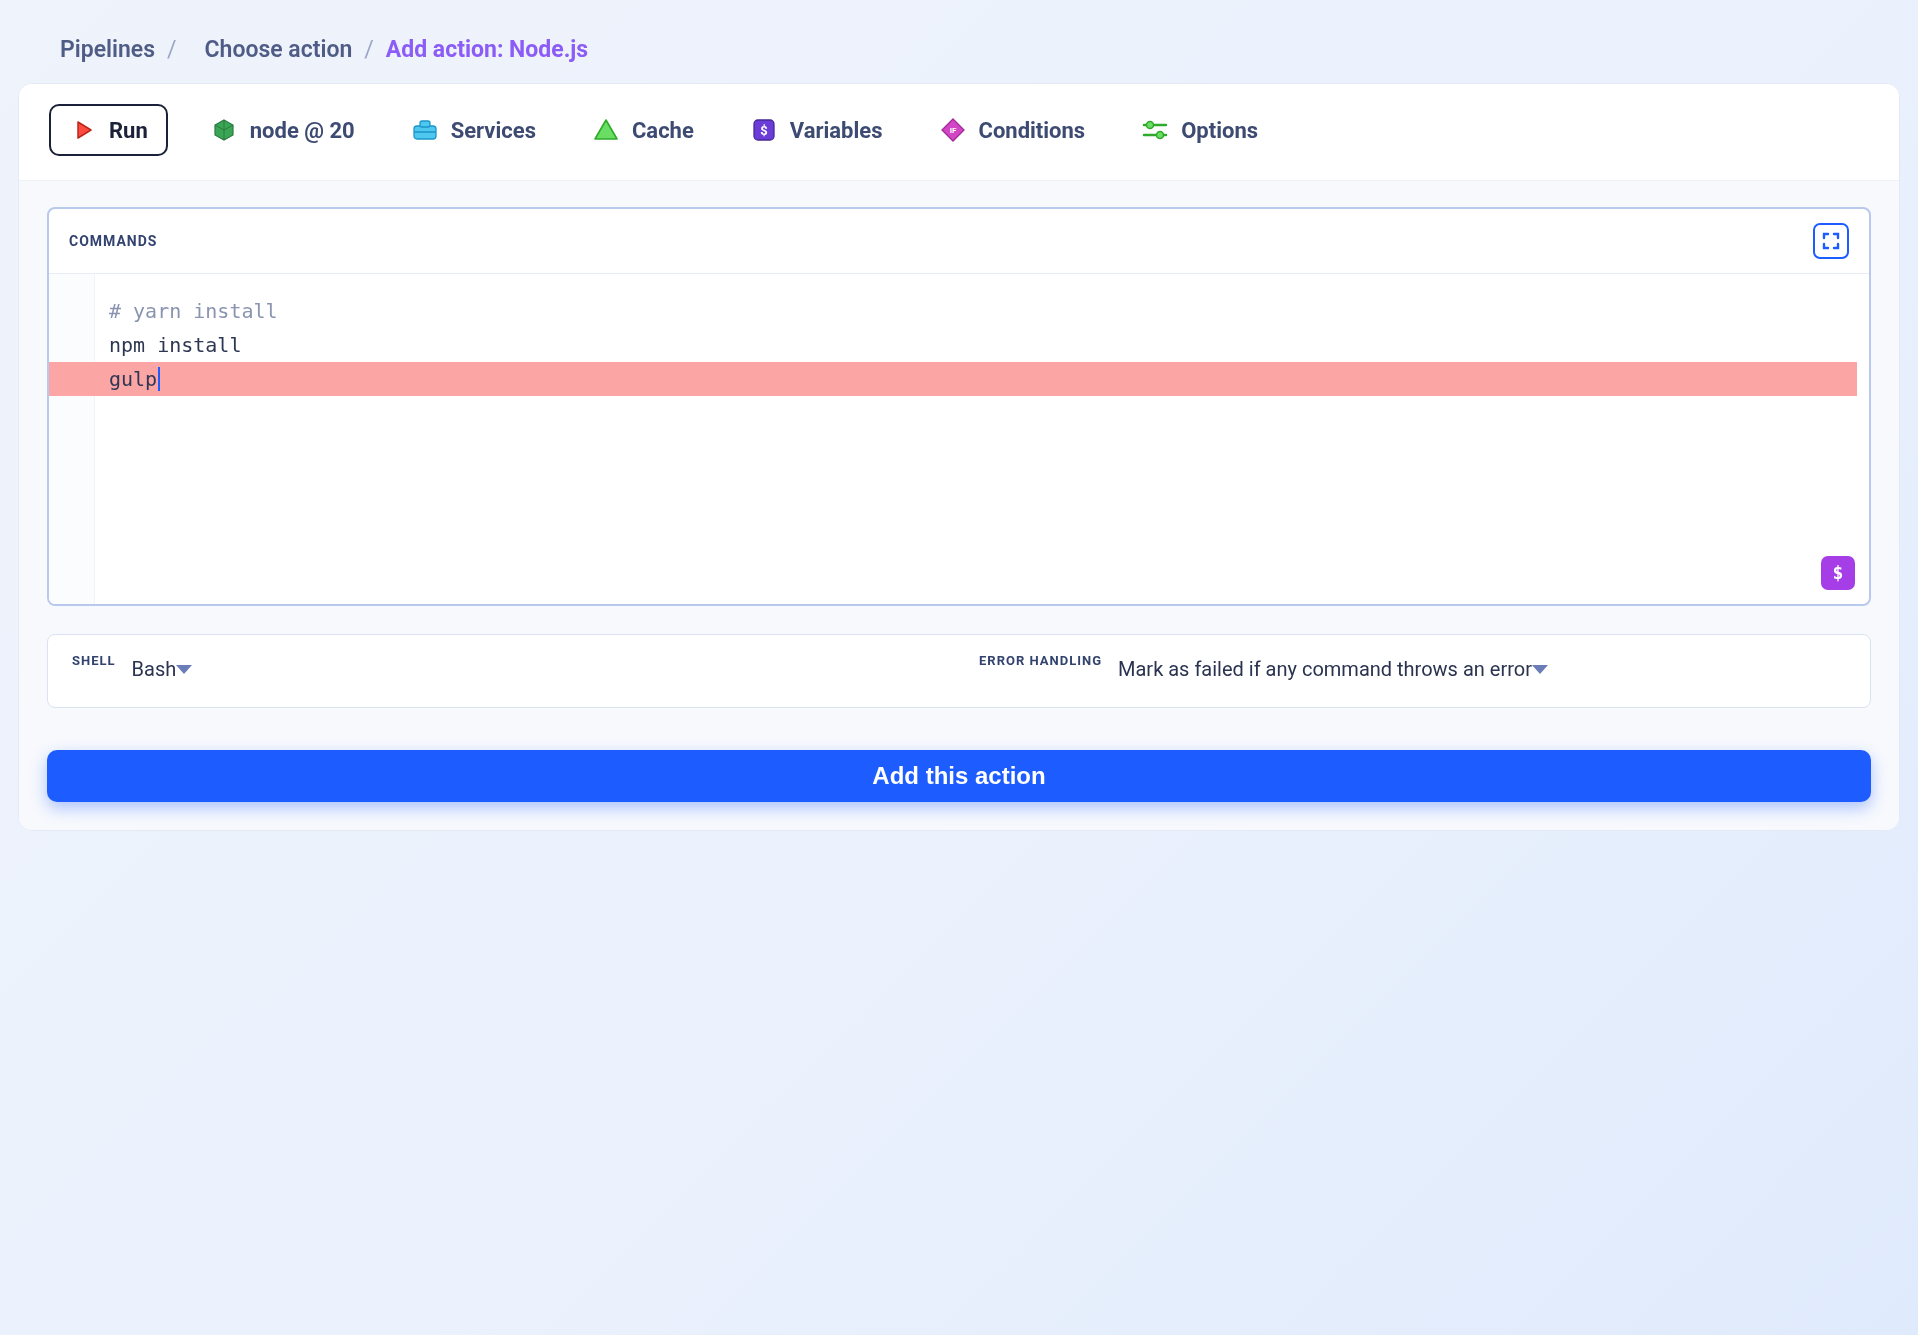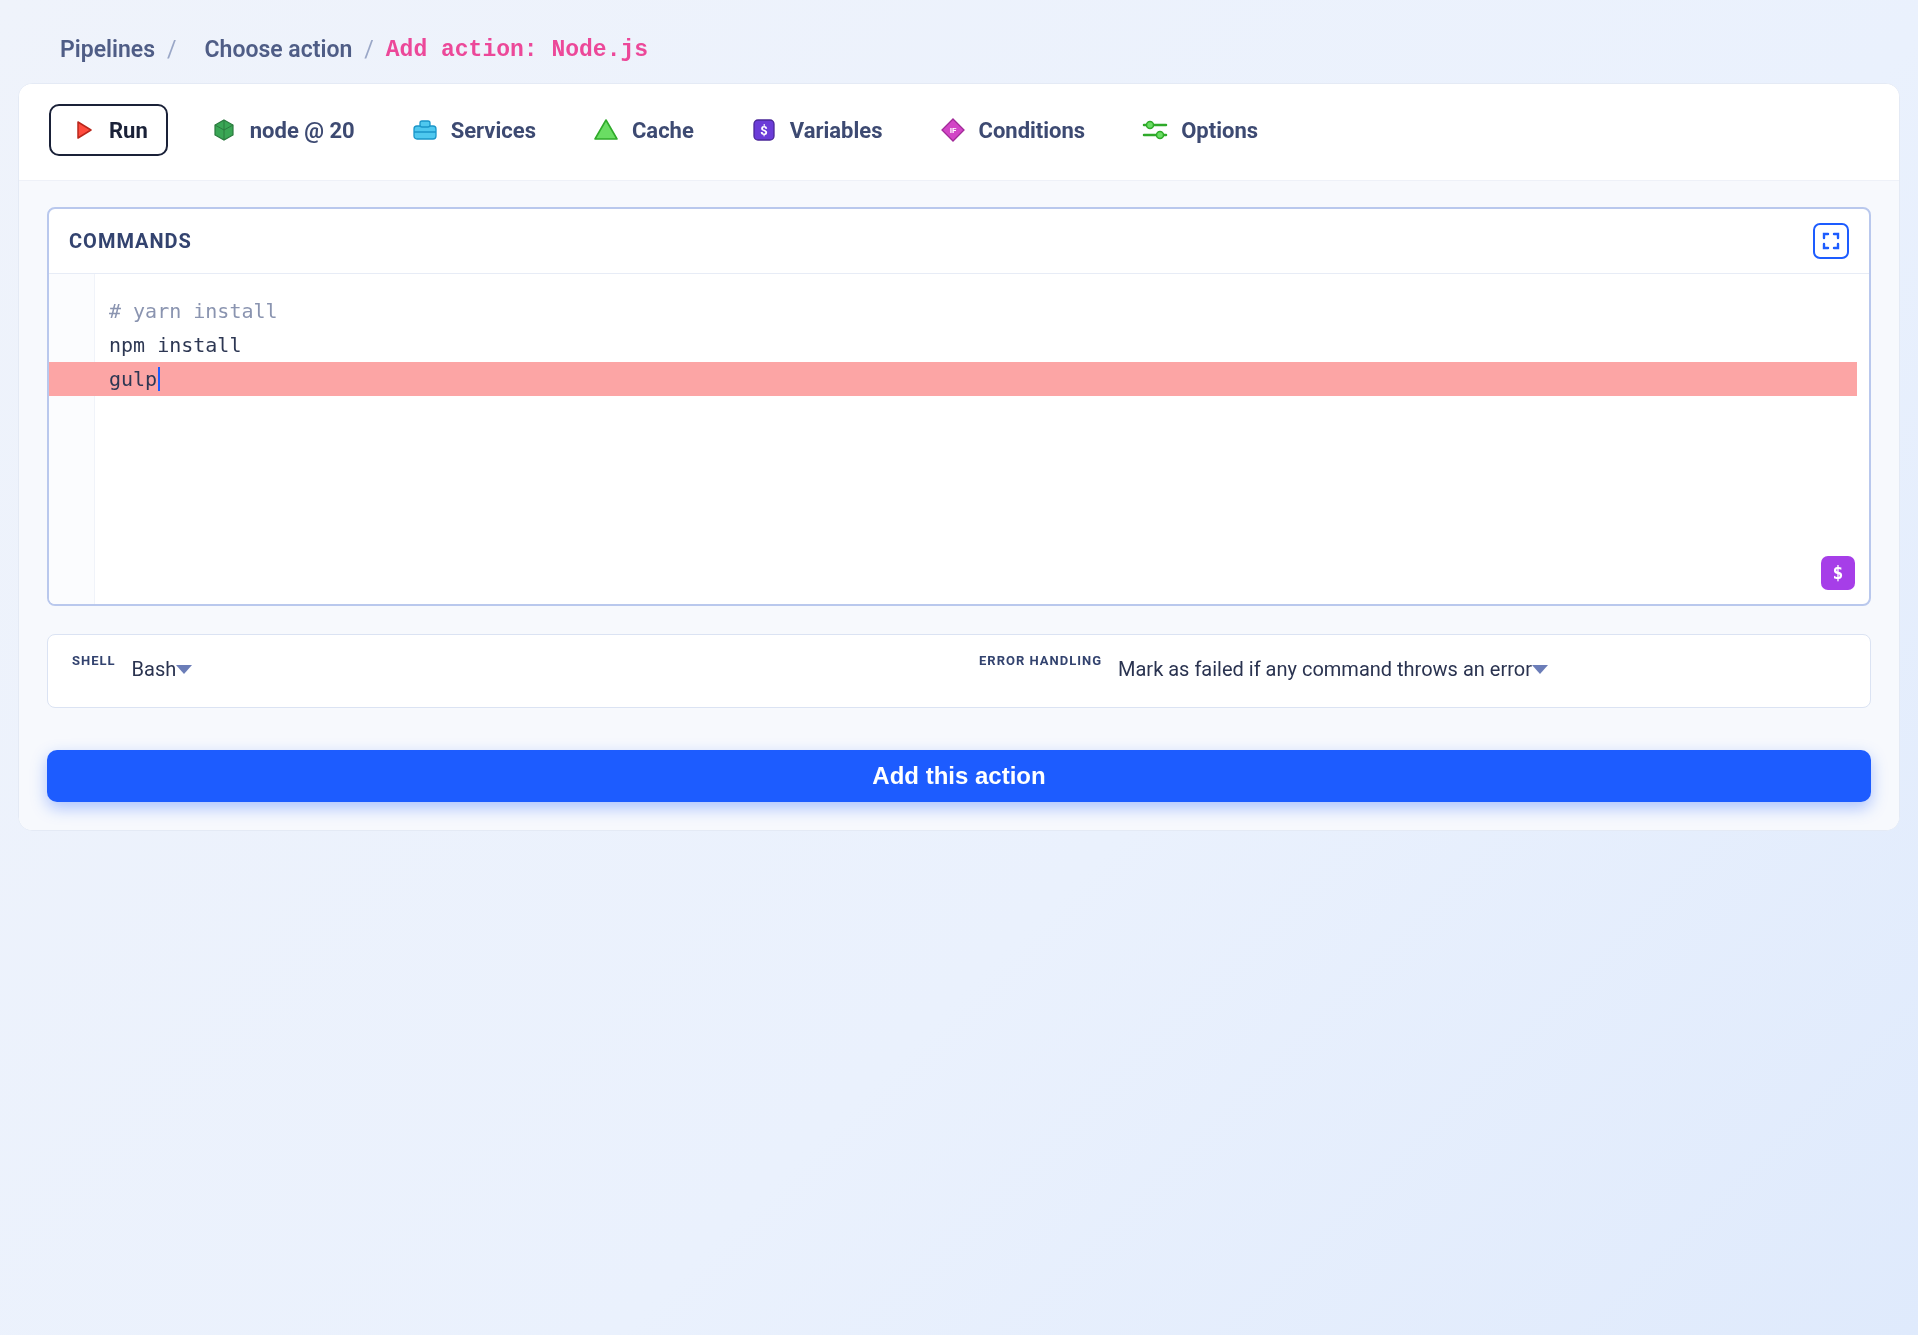--- a/index.html
+++ b/index.html
@@ -17,21 +17,21 @@
   .breadcrumb {
     display: flex;
     align-items: center;
     gap: 12px;
     padding: 18px 26px 20px 26px;
     font-size: 23px;
     font-weight: 600;
   }
   .breadcrumb .link { color: #4f5d86; cursor: pointer; margin-left: 16px; }
   .breadcrumb .sep { color: #9aa7c7; font-weight: 400; }
-  .breadcrumb .current { color: #ec4899; font-weight: 700; font-family: Liberation Mono, monospace; }
+  .breadcrumb .current { color: #8b5cf6; font-weight: 700; }
   .card {
     background: #ffffff;
     border: 1px solid #e4eaf5;
     border-radius: 14px;
     overflow: hidden;
   }
   .tabs {
     display: flex;
     align-items: center;
     gap: 28px;
@@ -72,21 +72,21 @@
     margin-bottom: 28px;
   }
   .panel-header {
     display: flex;
     align-items: center;
     justify-content: space-between;
     padding: 14px 20px;
     border-bottom: 1px solid #e7ecf6;
   }
   .panel-title {
-    font-size: 20px;
+    font-size: 14px;
     font-weight: 700;
     letter-spacing: 1px;
     color: #33436f;
     text-transform: uppercase;
   }
   .expand-btn {
     width: 36px; height: 36px;
     border: 2px solid #1d5cff;
     border-radius: 7px;
     display: flex; align-items: center; justify-content: center;

